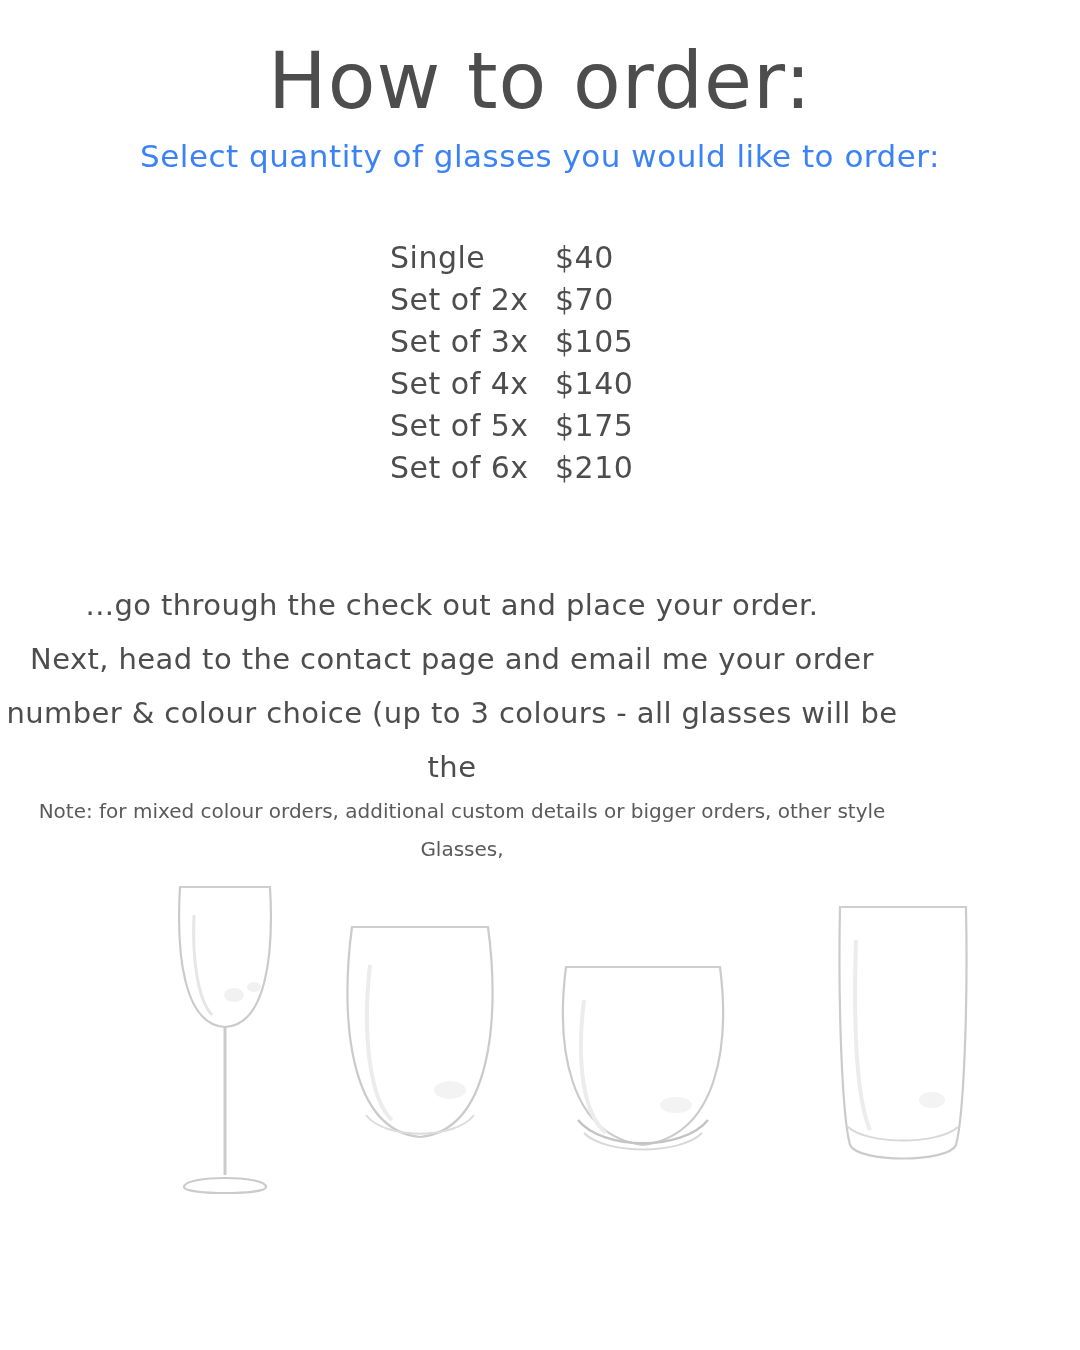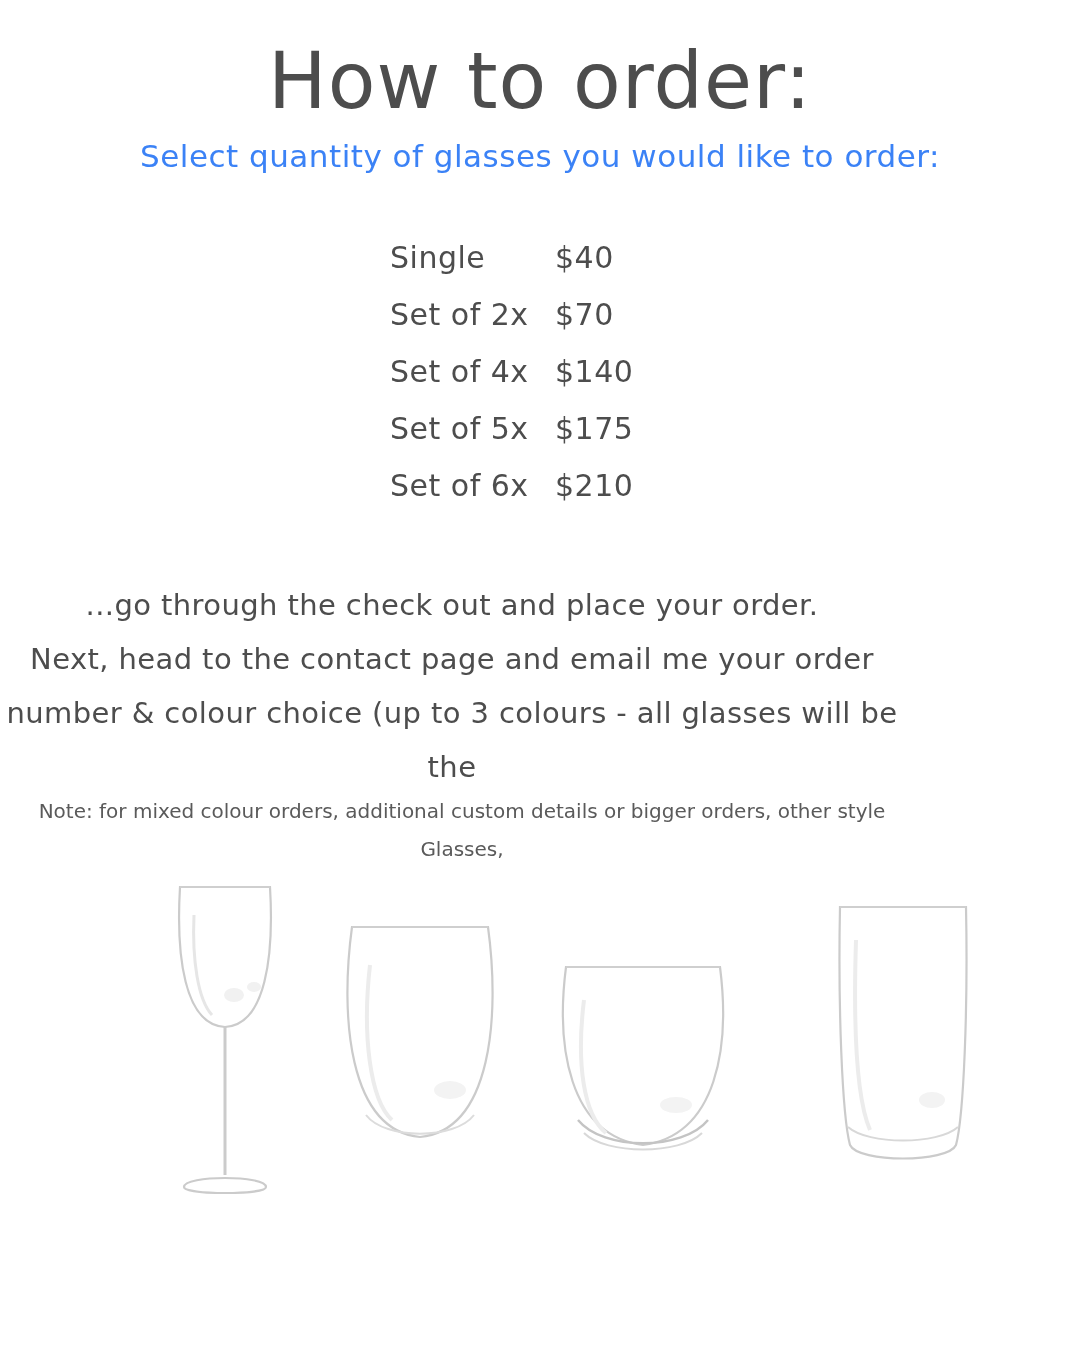--- a/index.html
+++ b/index.html
@@ -47,21 +47,21 @@
   }
 
   .price-list {
     position: absolute;
     top: 240px;
     left: 0;
     width: 1080px;
     display: flex;
     flex-direction: column;
     align-items: center;
-    gap: 22px;
+    gap: 7px;
   }
 
   .price-row {
     display: flex;
     width: 300px;
     justify-content: flex-start;
     font-size: 30px;
     color: #4d4d4d;
     letter-spacing: 0.5px;
   }
@@ -123,20 +123,24 @@
   <div class="subtitle">Select quantity of glasses you would like to order:</div>
 
   <div class="price-list">
     <div class="price-row">
       <span class="label">Single</span>
       <span class="amount">$40</span>
     </div>
     <div class="price-row">
       <span class="label">Set of 2x</span>
       <span class="amount">$70</span>
+    </div>
+    <div class="price-row">
+      <span class="label">Set of 3x</span>
+      <span class="amount">$105</span>
     </div>
     <div class="price-row">
       <span class="label">Set of 4x</span>
       <span class="amount">$140</span>
     </div>
     <div class="price-row">
       <span class="label">Set of 5x</span>
       <span class="amount">$175</span>
     </div>
     <div class="price-row">

